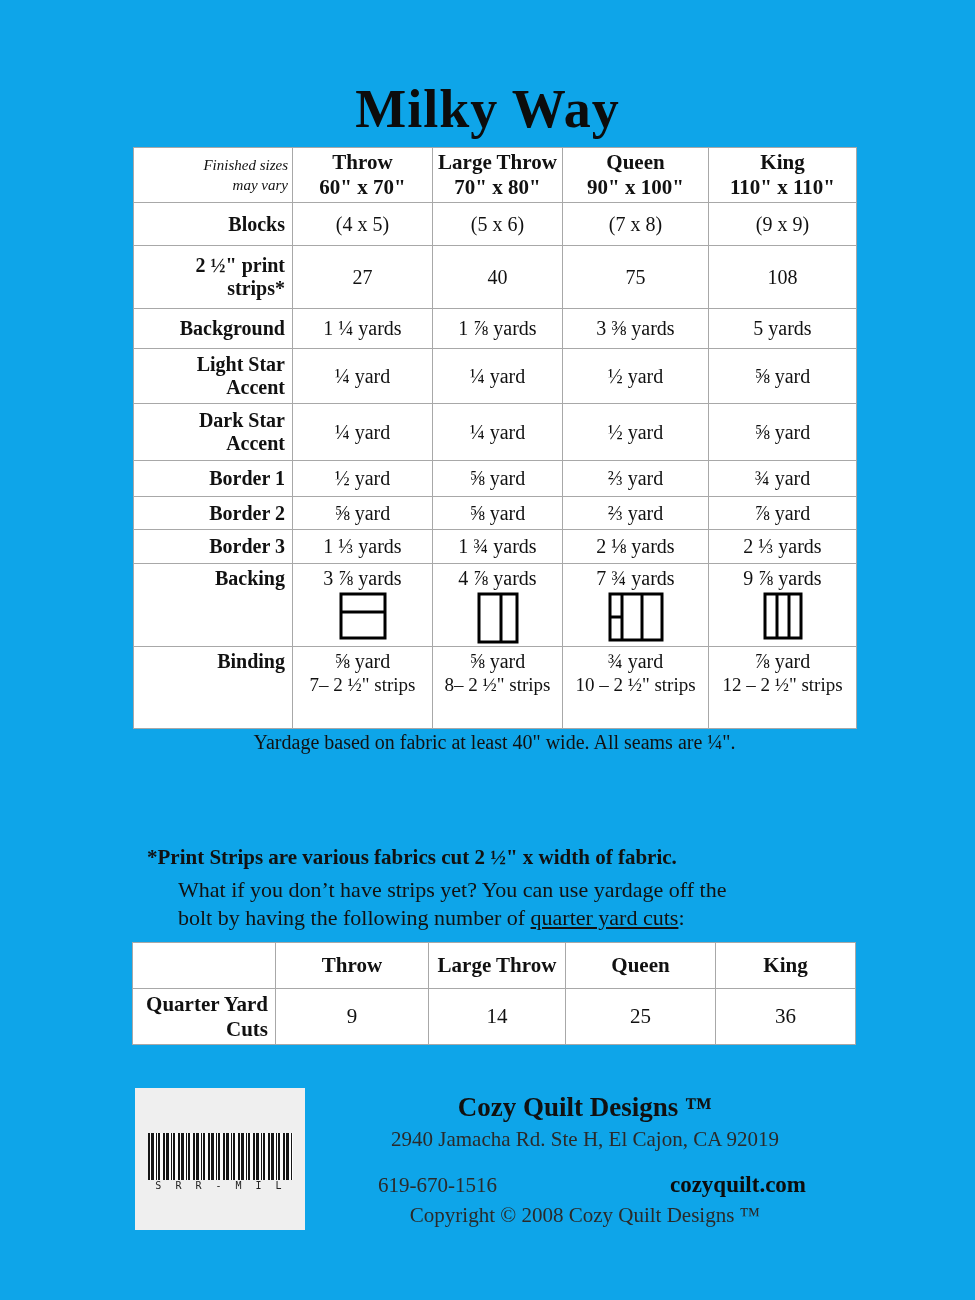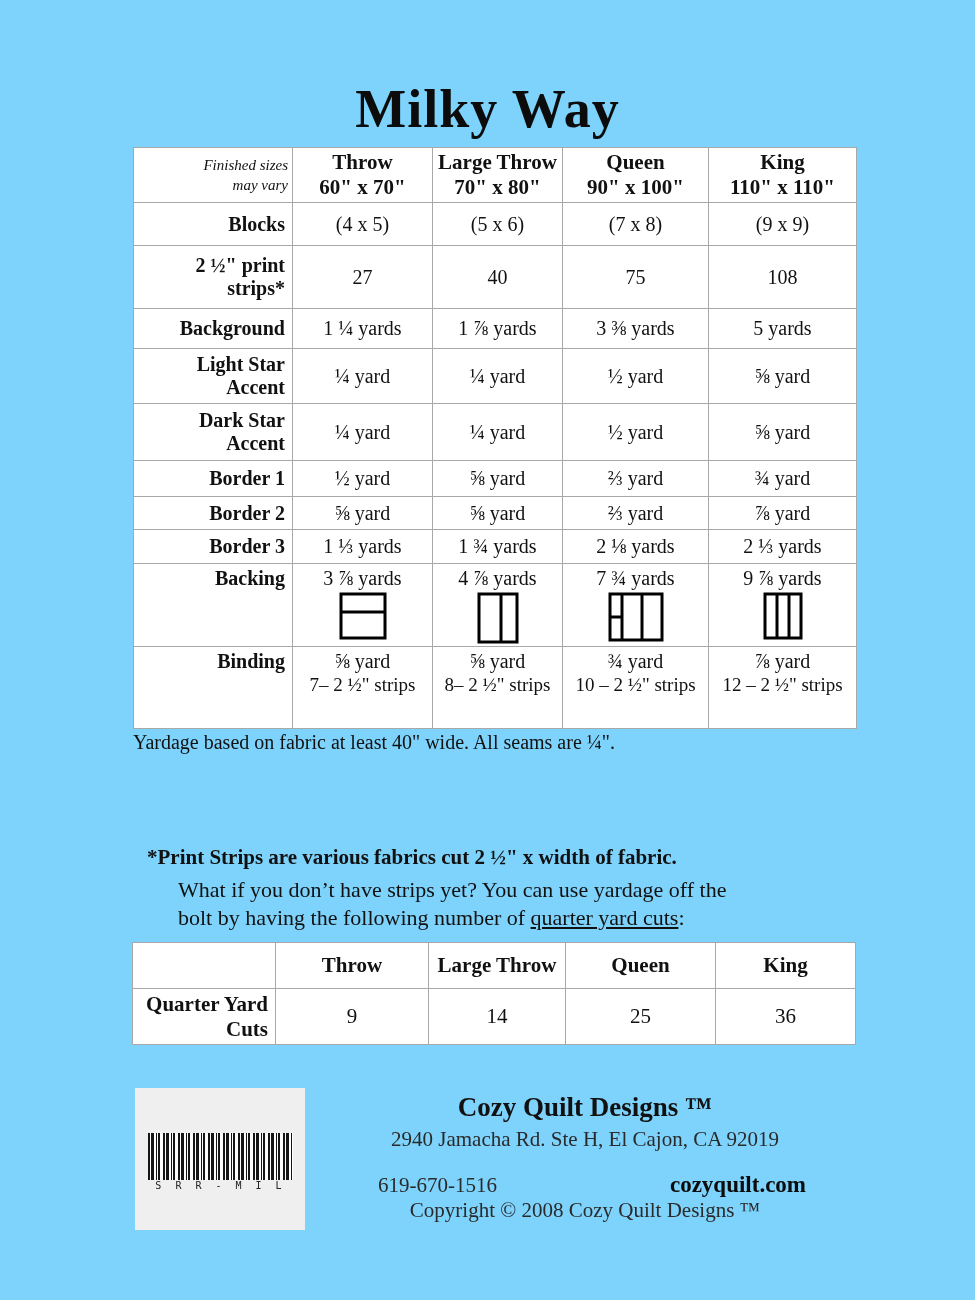--- a/index.html
+++ b/index.html
@@ -1,21 +1,21 @@
 <!DOCTYPE html>
 <html><head>
 <meta charset="utf-8">
 <style>
   * { margin: 0; padding: 0; box-sizing: border-box; }
   html, body { background: #ffffff; }
   .page {
     position: relative;
     width: 975px;
     height: 1300px;
-    background: #7dd3fc;
+    background: #0ea5e9;
     font-family: "Liberation Serif", serif;
     color: #111;
     overflow: hidden;
   }
   .title {
     position: absolute;
     top: 78px;
     left: 0;
     width: 100%;
     text-align: center;
@@ -69,21 +69,21 @@
   tr.r-back   { height: 81px; }
   tr.r-bind   { height: 82px; }
   tr.r-back td, tr.r-bind td { vertical-align: top; padding-top: 3px; }
   .diag-wrap { margin-top: 2px; }
   .bind-sub { font-size: 19px; margin-top: 1px; white-space: nowrap; }
   .table-note {
     position: absolute;
     left: 133px;
     top: 731px;
     width: 723px;
-    text-align: left;
+    text-align: center;
     font-size: 20px;
   }
 
   
   .strips-note { position: absolute; left: 147px; top: 845px; width: 700px; }
   .strips-note .b1 { font-weight: bold; font-size: 21px; }
   .strips-note .p2 { font-size: 22px; line-height: 28px; margin-top: 6px; padding-left: 31px; }
   .strips-note .ul { text-decoration: underline; }
 
   
@@ -145,21 +145,21 @@
   .footer-info .address { font-size: 21px; margin-top: 4px; }
   .footer-info .row3 {
     display: flex;
     justify-content: space-between;
     align-items: baseline;
     margin-top: 20px;
     padding: 0 14px 0 28px;
   }
   .footer-info .phone { font-size: 21px; }
   .footer-info .site  { font-size: 23px; font-weight: bold; color: #0c0c0c; }
-  .footer-info .copyright { font-size: 21px; }
+  .footer-info .copyright { font-size: 21px; margin-top: 5px; }
 
   svg.backing { display: inline-block; vertical-align: top; }
 </style>
 </head>
 <body>
 
 <div class="page">
 
   <div class="title">Milky Way</div>
 

